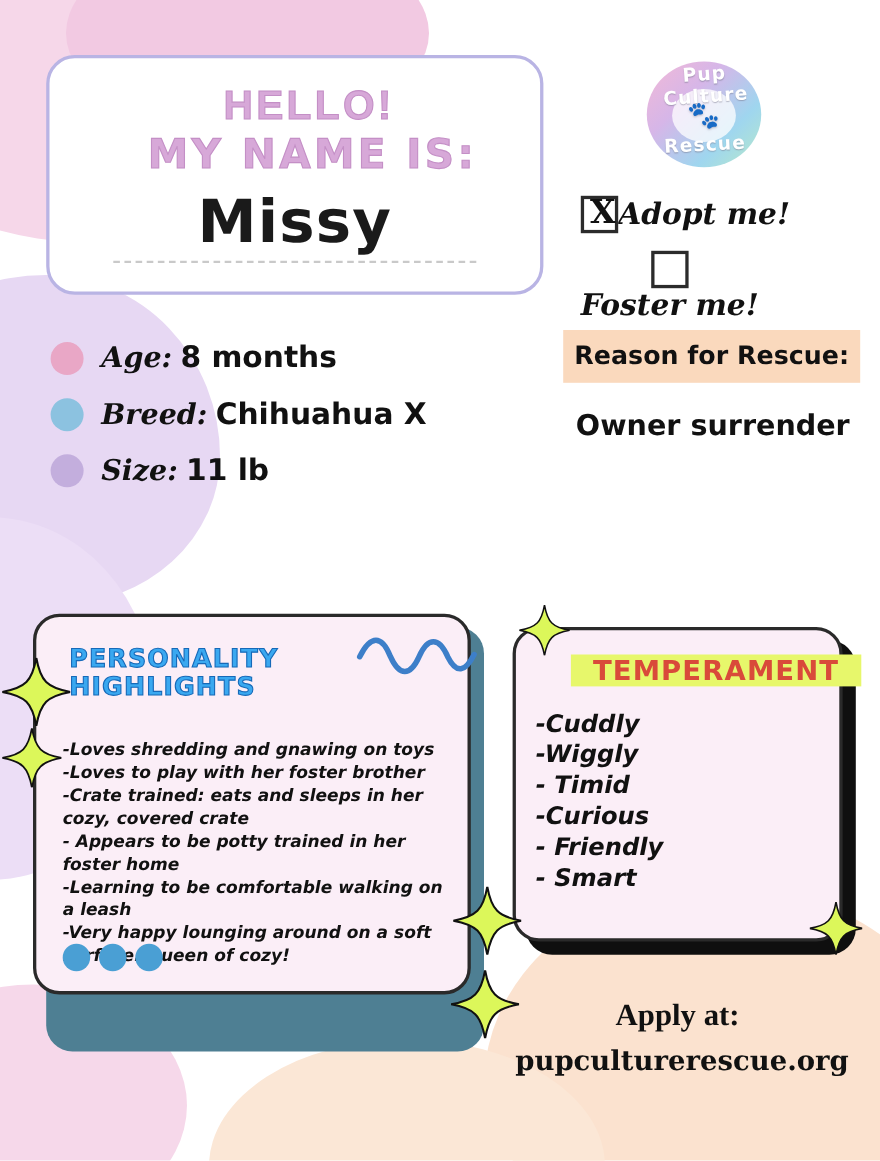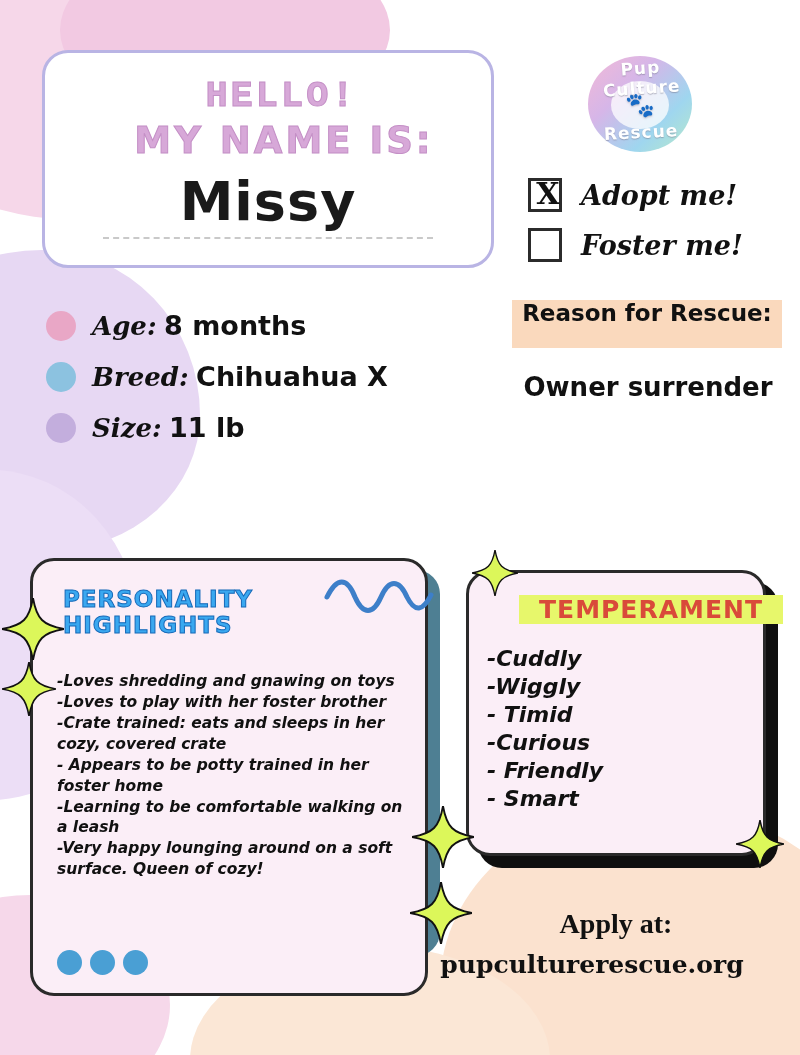--- a/index.html
+++ b/index.html
@@ -91,21 +91,21 @@
     width: 452px;
     height: 218px;
     background: #ffffff;
     border: 3px solid #b9b4e4;
     border-radius: 26px;
     box-sizing: border-box;
     text-align: center;
   }
   .hello-line1 {
     margin-top: 22px;
-    font-family: Liberation Mono, monospace;
+    font-family: Liberation Sans, sans-serif;
     font-weight: bold;
     font-size: 37px;
     letter-spacing: 3px;
     color: #d7a8d8;
     padding-left: 26px;
     -webkit-text-stroke: 1px #c48fc6;
   }
   .hello-line2 {
     margin-top: 2px;
     font-family: "DejaVu Sans", sans-serif;
@@ -193,42 +193,42 @@
     text-shadow: 0 1px 2px rgba(140,140,160,0.6);
   }
 
   
   .checkbox-row {
     position: absolute;
     display: flex;
     align-items: center;
   }
   .adopt-row { left: 528px; top: 178px; }
-  .foster-row { left: 528px; top: 228px; }
+  .foster-row { left: 528px; top: 228px; flex-direction: column; }
   .check-box {
     width: 34px;
     height: 34px;
     border: 3px solid #2b2b2b;
     background: #ffffff;
     box-sizing: border-box;
     position: relative;
   }
   .check-x {
     position: absolute;
     left: 0;
     top: -5px;
     width: 34px;
     text-align: center;
     font-family: "DejaVu Serif", serif;
     font-weight: bold;
     font-size: 30px;
     color: #111;
   }
   .check-label {
-    margin-left: 19px;
+    margin-left: 0;
     font-family: "DejaVu Serif", serif;
     font-style: italic;
     font-weight: bold;
     font-size: 27px;
     color: #111;
   }
 
   
   .details {
     position: absolute;
@@ -266,20 +266,21 @@
 
   
   .reason-band {
     position: absolute;
     left: 512px;
     top: 300px;
     width: 270px;
     height: 48px;
     background: #fad9bd;
     display: flex;
+    align-items: center;
     justify-content: center;
   }
   .reason-band span {
     font-family: "DejaVu Sans", sans-serif;
     font-weight: bold;
     font-size: 23px;
     color: #111;
   }
   .reason-value {
     position: absolute;
@@ -306,21 +307,21 @@
   }
   .card {
     position: absolute;
     background: #fbeef7;
     border: 3px solid #2a2a2a;
     border-radius: 24px;
     box-sizing: border-box;
   }
 
   .personality-shadow { left: 42px; top: 570px; width: 398px; height: 386px; }
-  .personality-card   { left: 30px; top: 558px; width: 398px; height: 438px; }
+  .personality-card   { left: 30px; top: 558px; width: 398px; height: 346px; }
 
   .ph-title {
     position: absolute;
     left: 30px;
     top: 26px;
     font-family: "DejaVu Sans", sans-serif;
     font-weight: bold;
     font-size: 23px;
     letter-spacing: 1px;
     line-height: 1.12;
@@ -400,21 +401,21 @@
     top: 908px;
     width: 300px;
     text-align: center;
     font-family: Liberation Serif, serif;
     font-weight: bold;
     font-size: 28px;
     color: #111;
   }
   .apply-url {
     position: absolute;
-    left: 416px;
+    left: 444px;
     top: 950px;
     width: 352px;
     text-align: center;
     font-family: "DejaVu Serif", serif;
     font-weight: bold;
     font-size: 25px;
     color: #111;
   }
 </style>
 </head>

